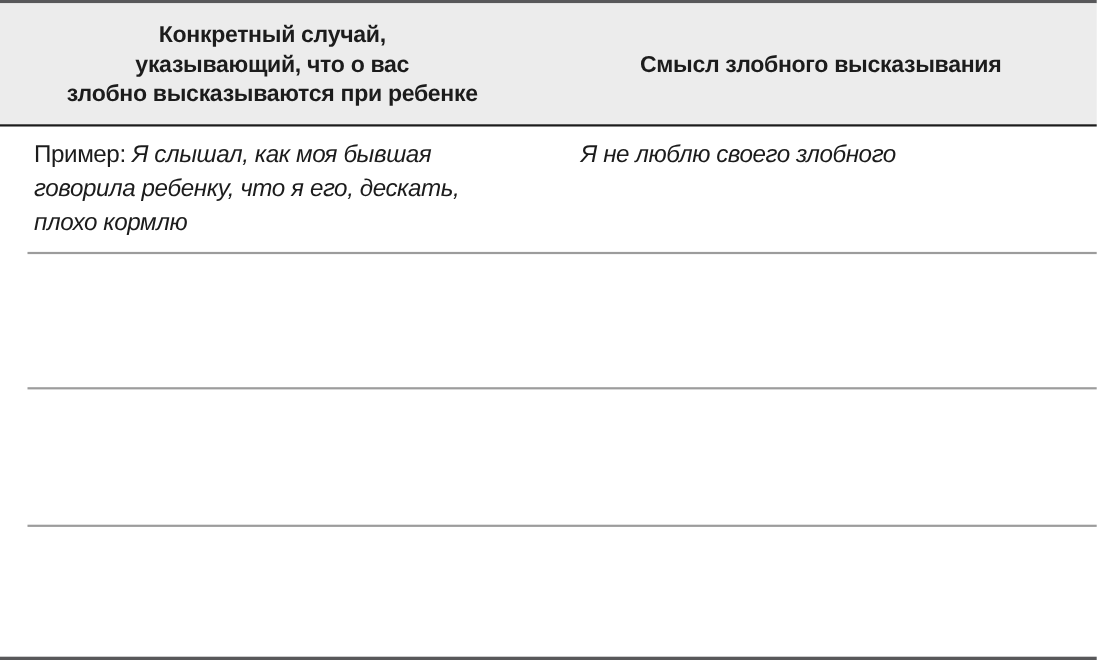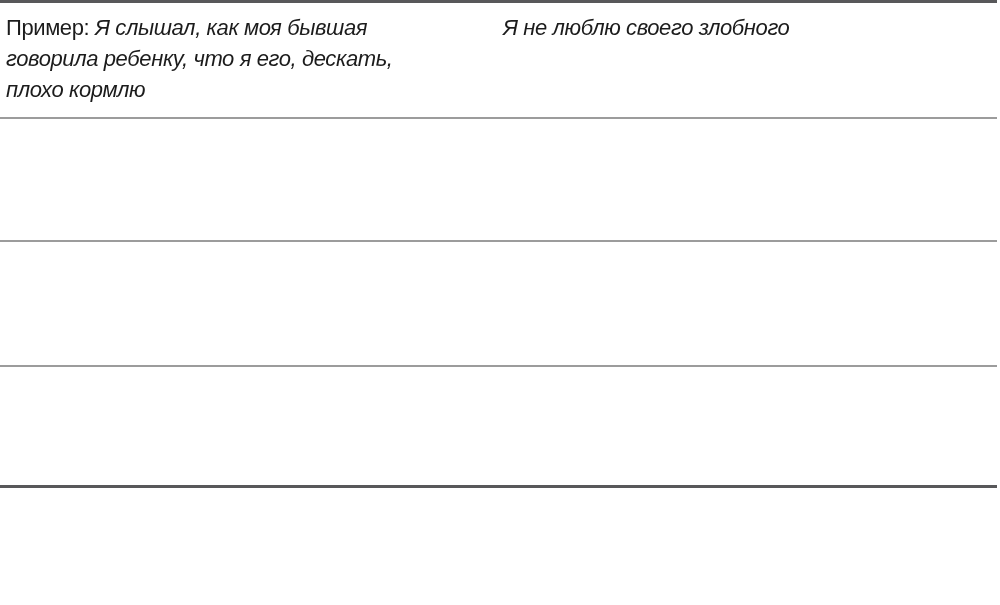--- a/index.html
+++ b/index.html
@@ -40,20 +40,21 @@
     justify-content: center;
     text-align: center;
     white-space: pre-line;
     font-weight: bold;
     font-size: 21px;
     line-height: 27px;
     letter-spacing: -0.3px;
   }
   .body-row {
     border-bottom: 2px solid var(--line_gray, #9c9c9c);
+    margin-left: 25px;
   }
   .body-row .cell {
     padding-top: 9px;
     font-size: 22px;
     line-height: 31px;
     letter-spacing: -0.4px;
     white-space: pre-line;
   }
   .body-row .cell.left  { padding-left: 6px;  padding-right: 30px; }
   .body-row .cell.right { padding-left: 8px;  padding-right: 12px; }
@@ -61,20 +62,26 @@
   .row-2 { height: 123px; }
   .row-3 { height: 125px; }
   .row-4 { height: 118px; border-bottom: none; }
   .italic { font-style: italic; }
 </style>
 </head>
 <body>
 
 <div class="table">
 
+  <div class="row header-row">
+    <div class="cell left header-cell">Конкретный случай,
+указывающий, что о вас
+злобно высказываются при ребенке</div>
+    <div class="cell right header-cell">Смысл злобного высказывания</div>
+  </div>
 
   <div class="row body-row row-1">
     <div class="cell left"><span class="prefix">Пример: </span><span class="italic">Я слышал, как моя бывшая
 говорила ребенку, что я его, дескать,
 плохо кормлю</span></div>
     <div class="cell right italic">Я не люблю своего злобного</div>
   </div>
 
   <div class="row body-row row-2">
     <div class="cell left"><span class="italic"></span></div>

